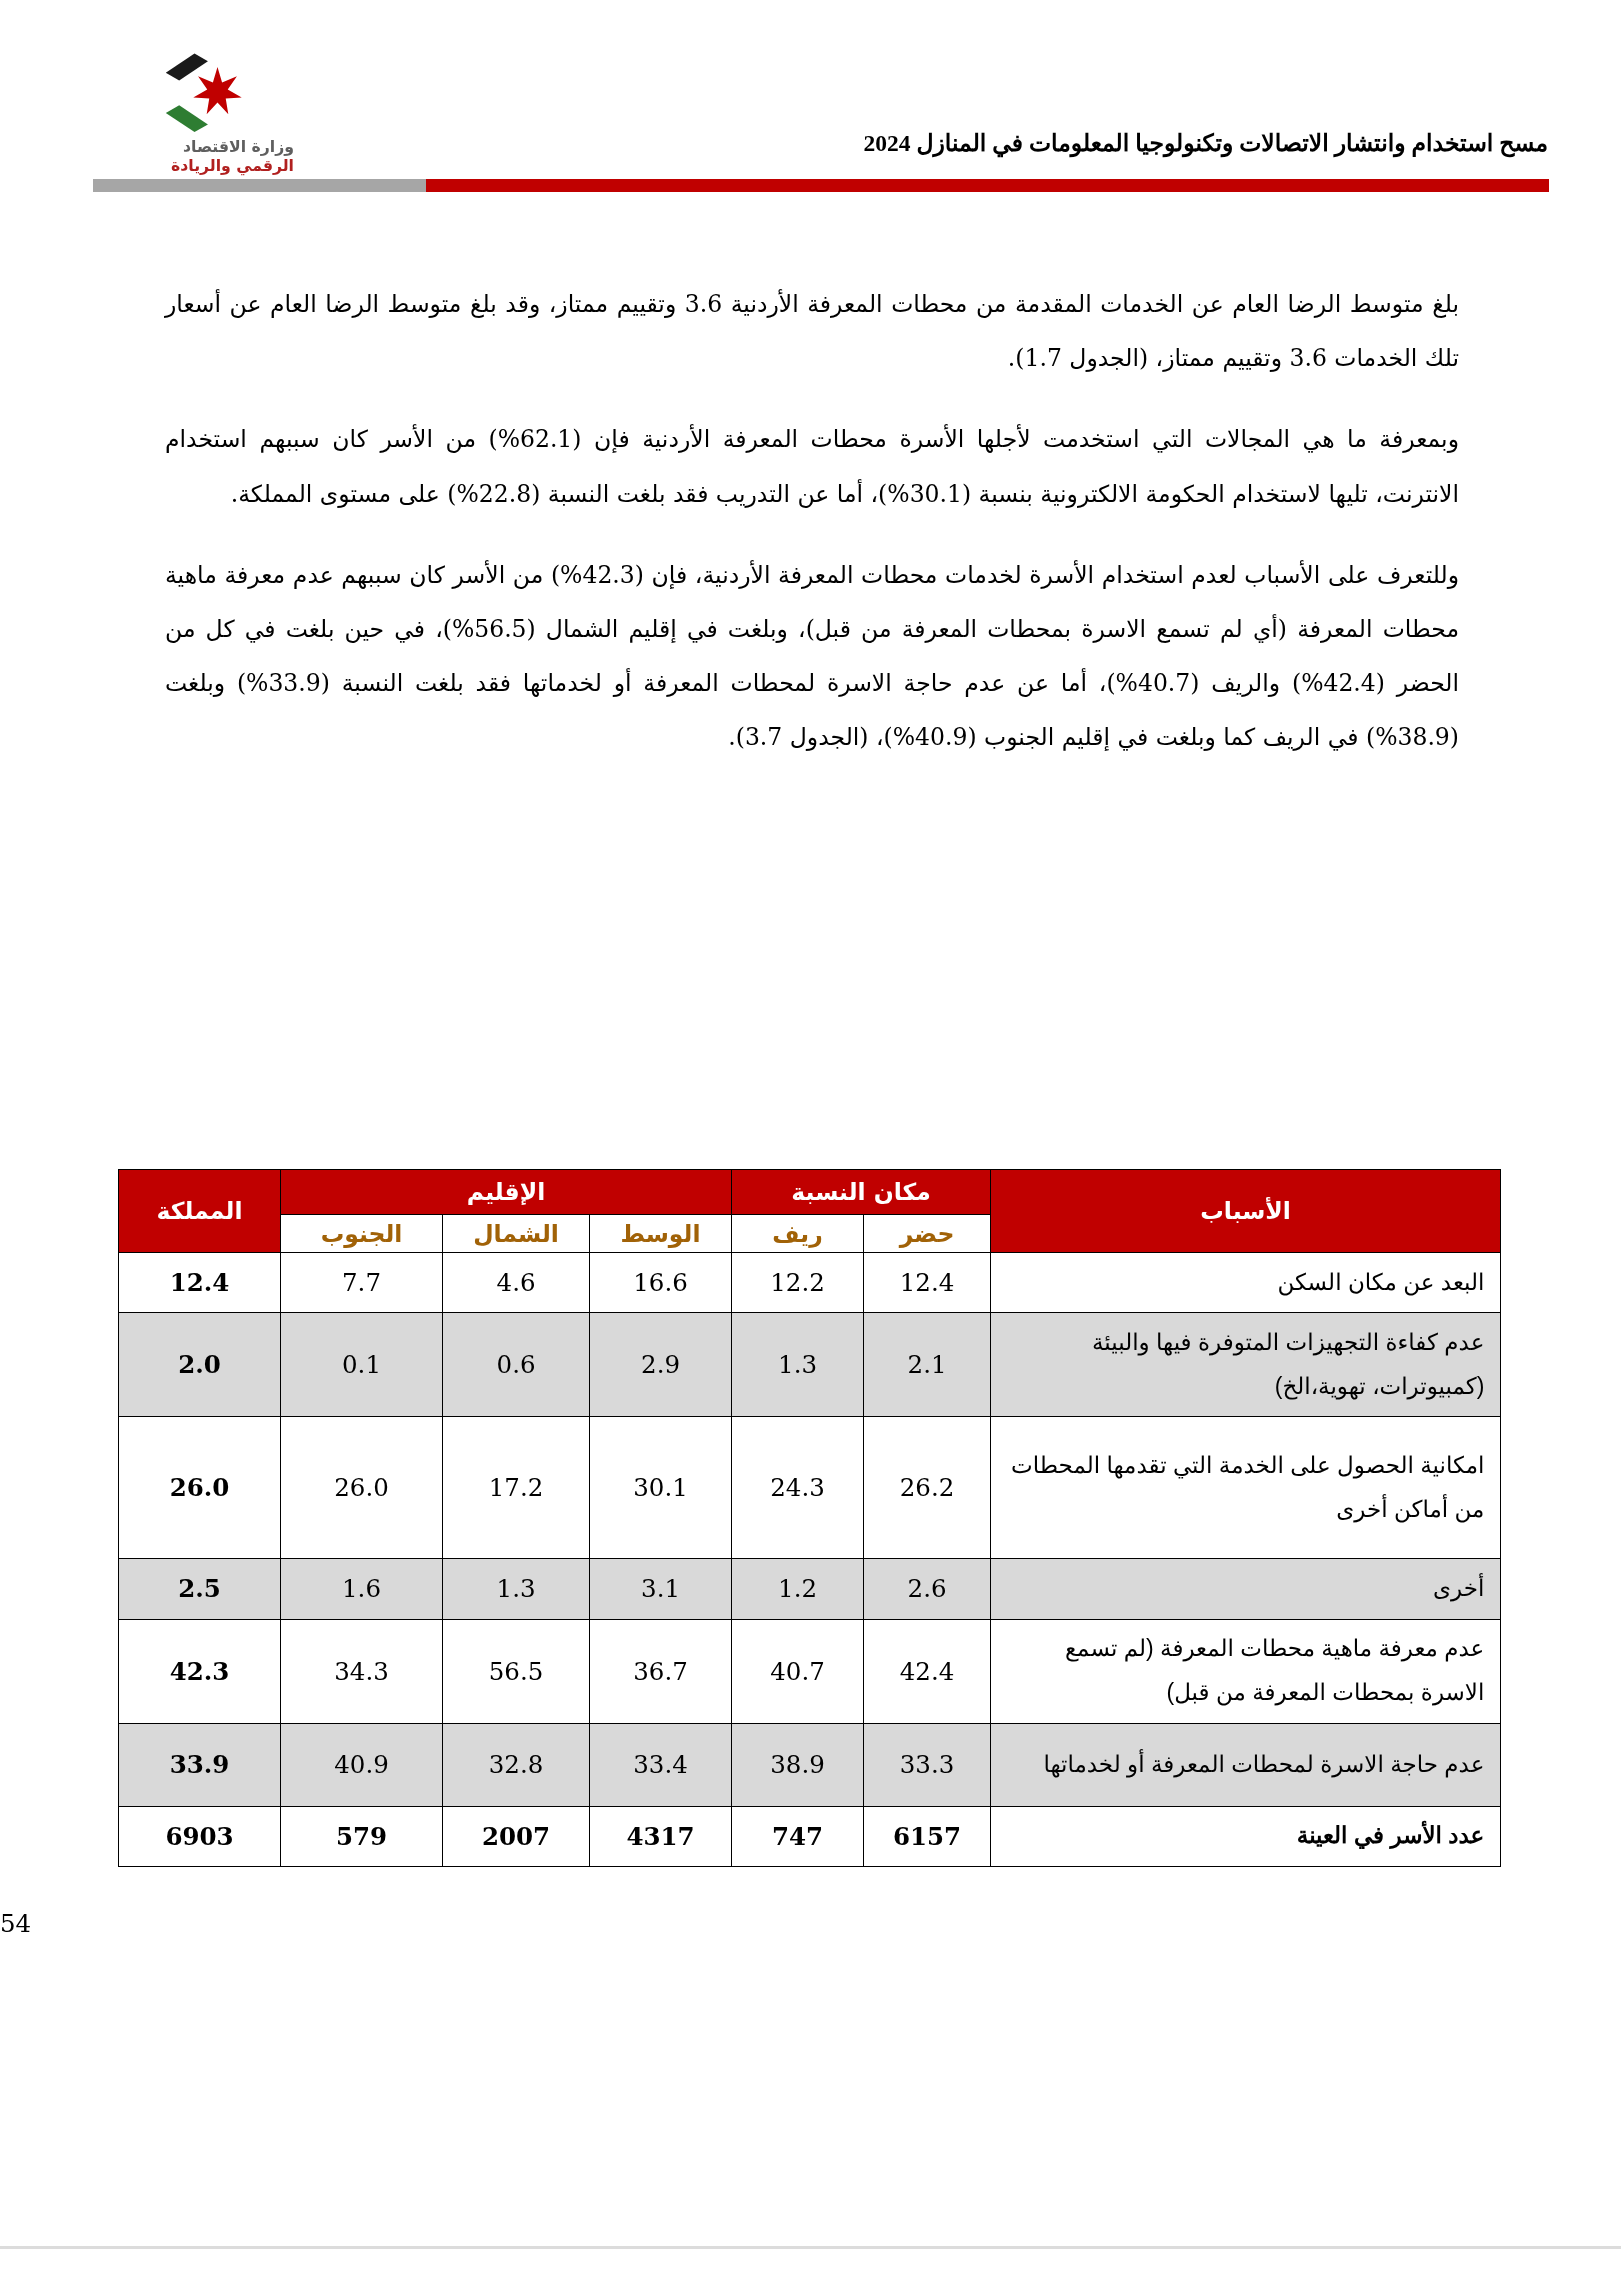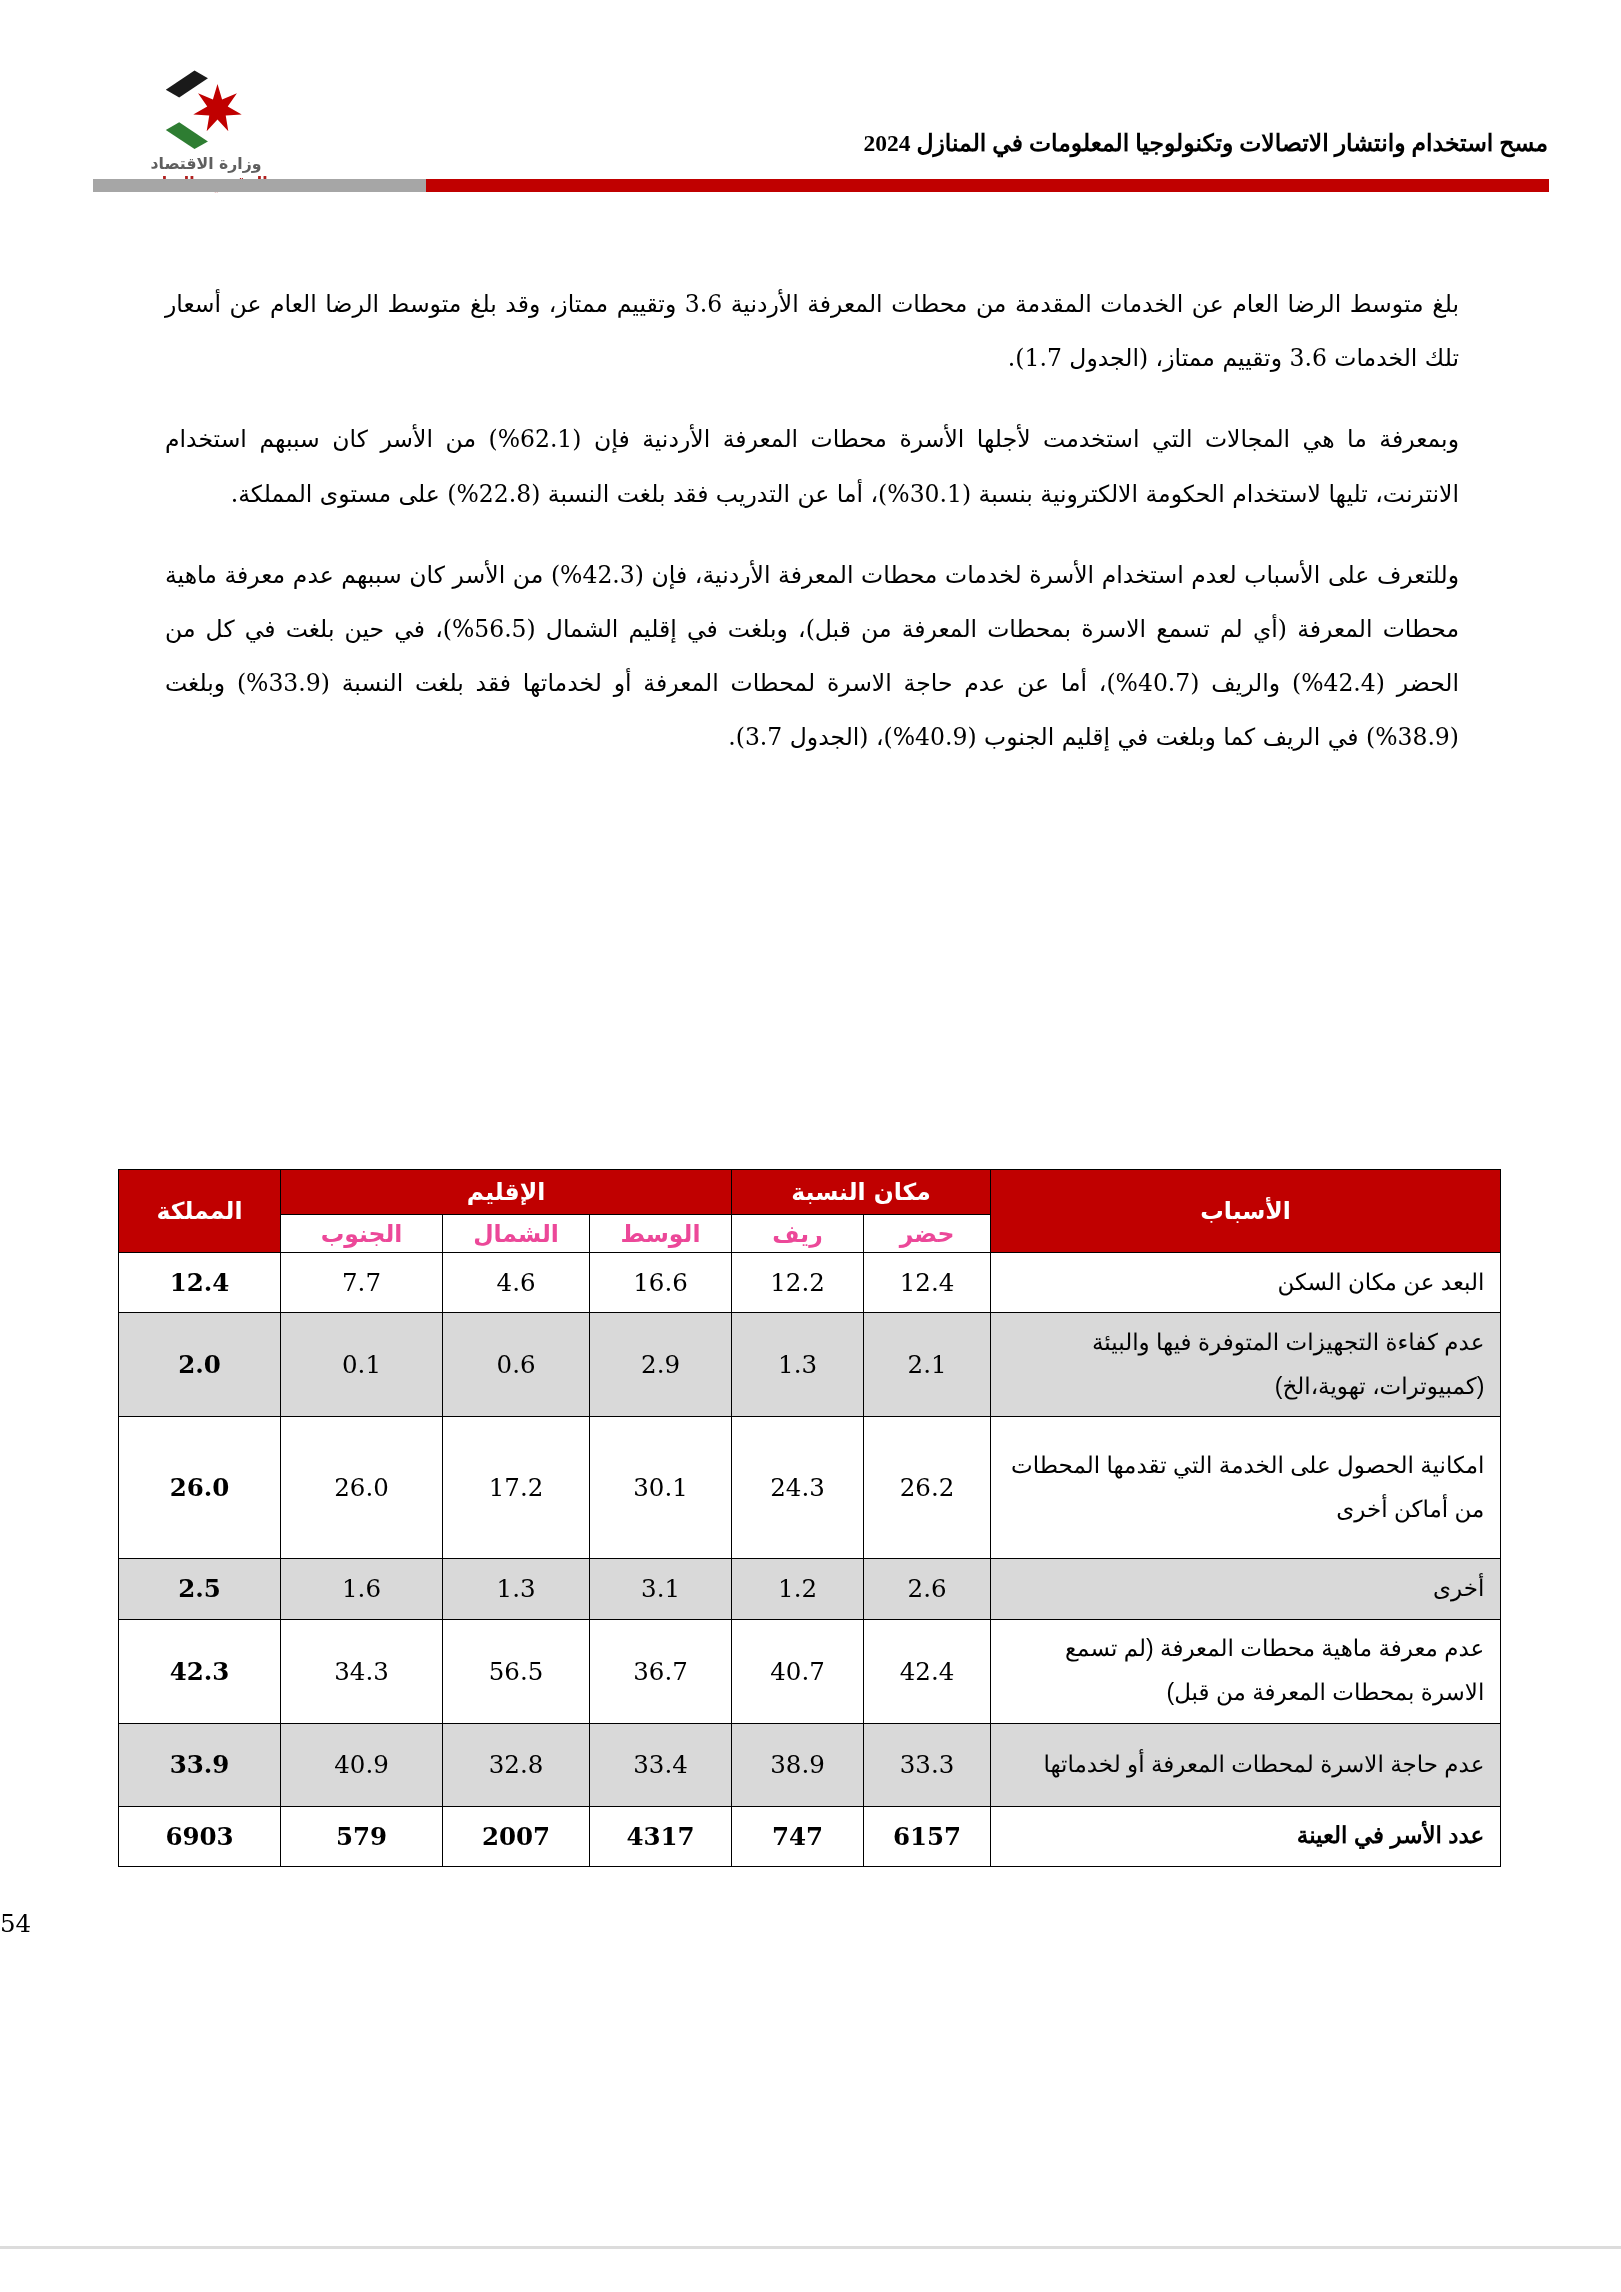--- a/index.html
+++ b/index.html
@@ -8,21 +8,21 @@
     position: relative;
     width: 1621px; height: 2293px;
     margin: 0 auto;
     background: #ffffff;
     color: #000;
     font-family: "DejaVu Serif", "DejaVu Sans", serif;
     overflow: hidden;
   }
 
   
-  .logo { position: absolute; top: 61px; left: 118px; width: 176px; text-align: center; }
+  .logo { position: absolute; top: 44px; left: 118px; width: 176px; text-align: right; }
   .logo svg { display: block; margin: 0 auto; }
   .logo-line1 { font-family: "DejaVu Sans", sans-serif; font-size: 15.7px; font-weight: bold; color: #5f5f5f; margin-top: 2.9px; letter-spacing: 1px; }
   .logo-line2 { font-family: "DejaVu Sans", sans-serif; font-size: 15.7px; font-weight: bold; color: #b1201f; letter-spacing: 1px; }
 
   .doc-title {
     position: absolute; top: 129px; right: 73px;
     direction: rtl; unicode-bidi: plaintext;
     font-family: Liberation Serif, serif;
     font-size: 23.5px; font-weight: bold; white-space: nowrap;
   }
@@ -48,21 +48,21 @@
   .data-table {
     position: absolute; top: 1169px; left: 118px; width: 1382px;
     border-collapse: collapse; direction: rtl; table-layout: fixed;
   }
   .data-table th, .data-table td { border: 1px solid #000; vertical-align: middle; padding: 2px 5.9px; }
   th.red {
     background: #c00000; color: #fff; font-weight: bold;
     font-size: 23.5px; font-family: "DejaVu Sans", sans-serif; height: 45px;
   }
   tr.subhead th {
-    background: #fff; color: #ec4899; font-weight: bold;
+    background: #fff; color: #a16207; font-weight: bold;
     font-size: 23.5px; font-family: "DejaVu Sans", sans-serif; height: 38px; margin-top: 16px;
   }
   td.num { text-align: center; font-size: 24.5px; font-family: "DejaVu Serif", serif; }
   td.reason {
     font-size: 23px; line-height: 1.9;
     font-family: Liberation Sans, sans-serif; padding: 7.8px 15.7px;
   }
   td.kingdom { font-weight: bold; }
   tr.shade td { background: #d9d9d9; }
   tr.total td { font-weight: bold; }

